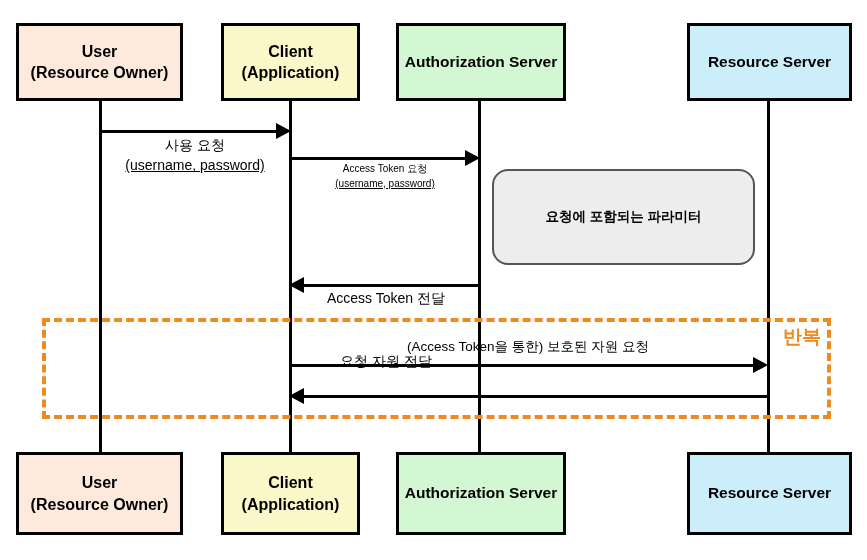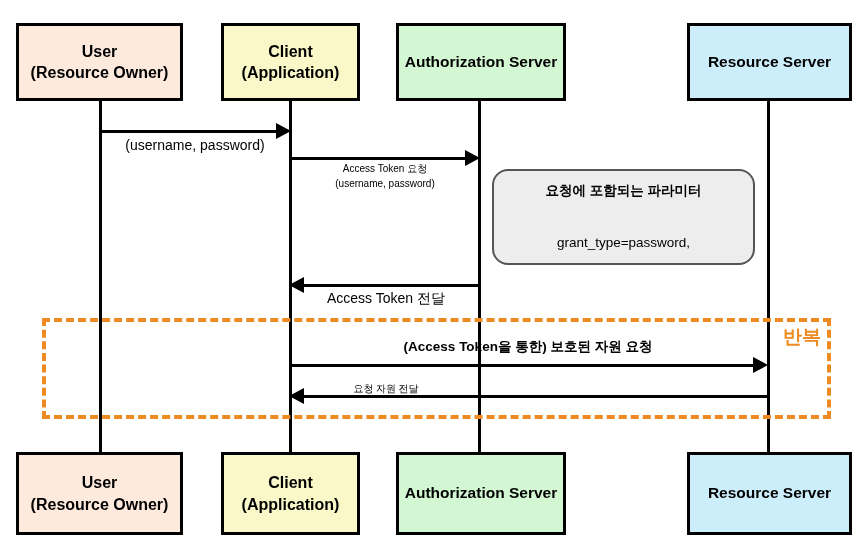--- a/index.html
+++ b/index.html
@@ -72,21 +72,21 @@
   
   .msg-label {
     position: absolute;
     text-align: center;
     color: #000000;
     line-height: 1.45;
     z-index: 6;
     white-space: nowrap;
   }
   .msg-label .l1 { display: block; }
-  .msg-label .l2 { display: block; }
+  .msg-label .l2 { display: block; text-decoration: underline; }
 
   
   .note-box {
     position: absolute;
     box-sizing: border-box;
     background: #ededed;
     border: 2px solid #555555;
     border-radius: 16px;
     text-align: center;
     color: #000000;
@@ -144,50 +144,50 @@
     <span class="line1">Authorization Server</span>
   </div>
 
   <div class="actor-box" style="left:687px; top:23px; width:165px; height:78px; background:#CCEEFA; font-size:15.5px;">
     <span class="line1">Resource Server</span>
   </div>
 
   <div class="msg" style="left:99px; top:130px; width:177px;"></div>
   <div class="arrowhead right" style="left:276px; top:123px;"></div>
   <div class="msg-label" style="left:99px; top:135px; width:192px; font-size:14px;">
+    <span class="l1">사용 요청</span>
     <span class="l2">(username, password)</span>
   </div>
 
   <div class="msg" style="left:289px; top:157px; width:176px;"></div>
   <div class="arrowhead right" style="left:465px; top:150px;"></div>
   <div class="msg-label" style="left:289px; top:162px; width:192px; font-size:10px;">
     <span class="l1">Access Token 요청</span>
     <span class="l2">(username, password)</span>
   </div>
 
   <div class="note-box" style="left:492px; top:169px; width:263px; height:96px; font-size:13.5px;">
     <span class="nline head">요청에 포함되는 파라미터</span>
-    <span class="nline">grant_type=password,</span>
   </div>
 
   <div class="msg" style="left:302px; top:284px; width:179px;"></div>
   <div class="arrowhead left" style="left:289px; top:277px;"></div>
   <div class="msg-label" style="left:291px; top:288px; width:190px; font-size:14px;">
     <span class="l1">Access Token 전달</span>
   </div>
 
   <div class="msg" style="left:289px; top:364px; width:464px;"></div>
   <div class="arrowhead right" style="left:753px; top:357px;"></div>
-  <div class="msg-label" style="left:289px; top:337px; width:478px; font-size:13.5px;font-weight:bold;">
+  <div class="msg-label" style="left:289px; top:337px; width:478px; font-size:13.5px;">
     <span class="l1">(Access Token을 통한) 보호된 자원 요청</span>
   </div>
 
   <div class="msg" style="left:302px; top:395px; width:468px;"></div>
   <div class="arrowhead left" style="left:289px; top:388px;"></div>
-  <div class="msg-label" style="left:291px; top:382px; width:190px; font-size:10px;font-family:Liberation Serif, serif;">
+  <div class="msg-label" style="left:291px; top:351px; width:190px; font-size:14px;">
     <span class="l1">요청 자원 전달</span>
   </div>
 
   <div class="actor-box" style="left:16px; top:452px; width:167px; height:83px; background:#FDEADD; font-size:16px;">
     <span class="line1">User</span>
     <span class="line2">(Resource Owner)</span>
   </div>
 
   <div class="actor-box" style="left:221px; top:452px; width:139px; height:83px; background:#FAF8C8; font-size:16px;">
     <span class="line1">Client</span>

